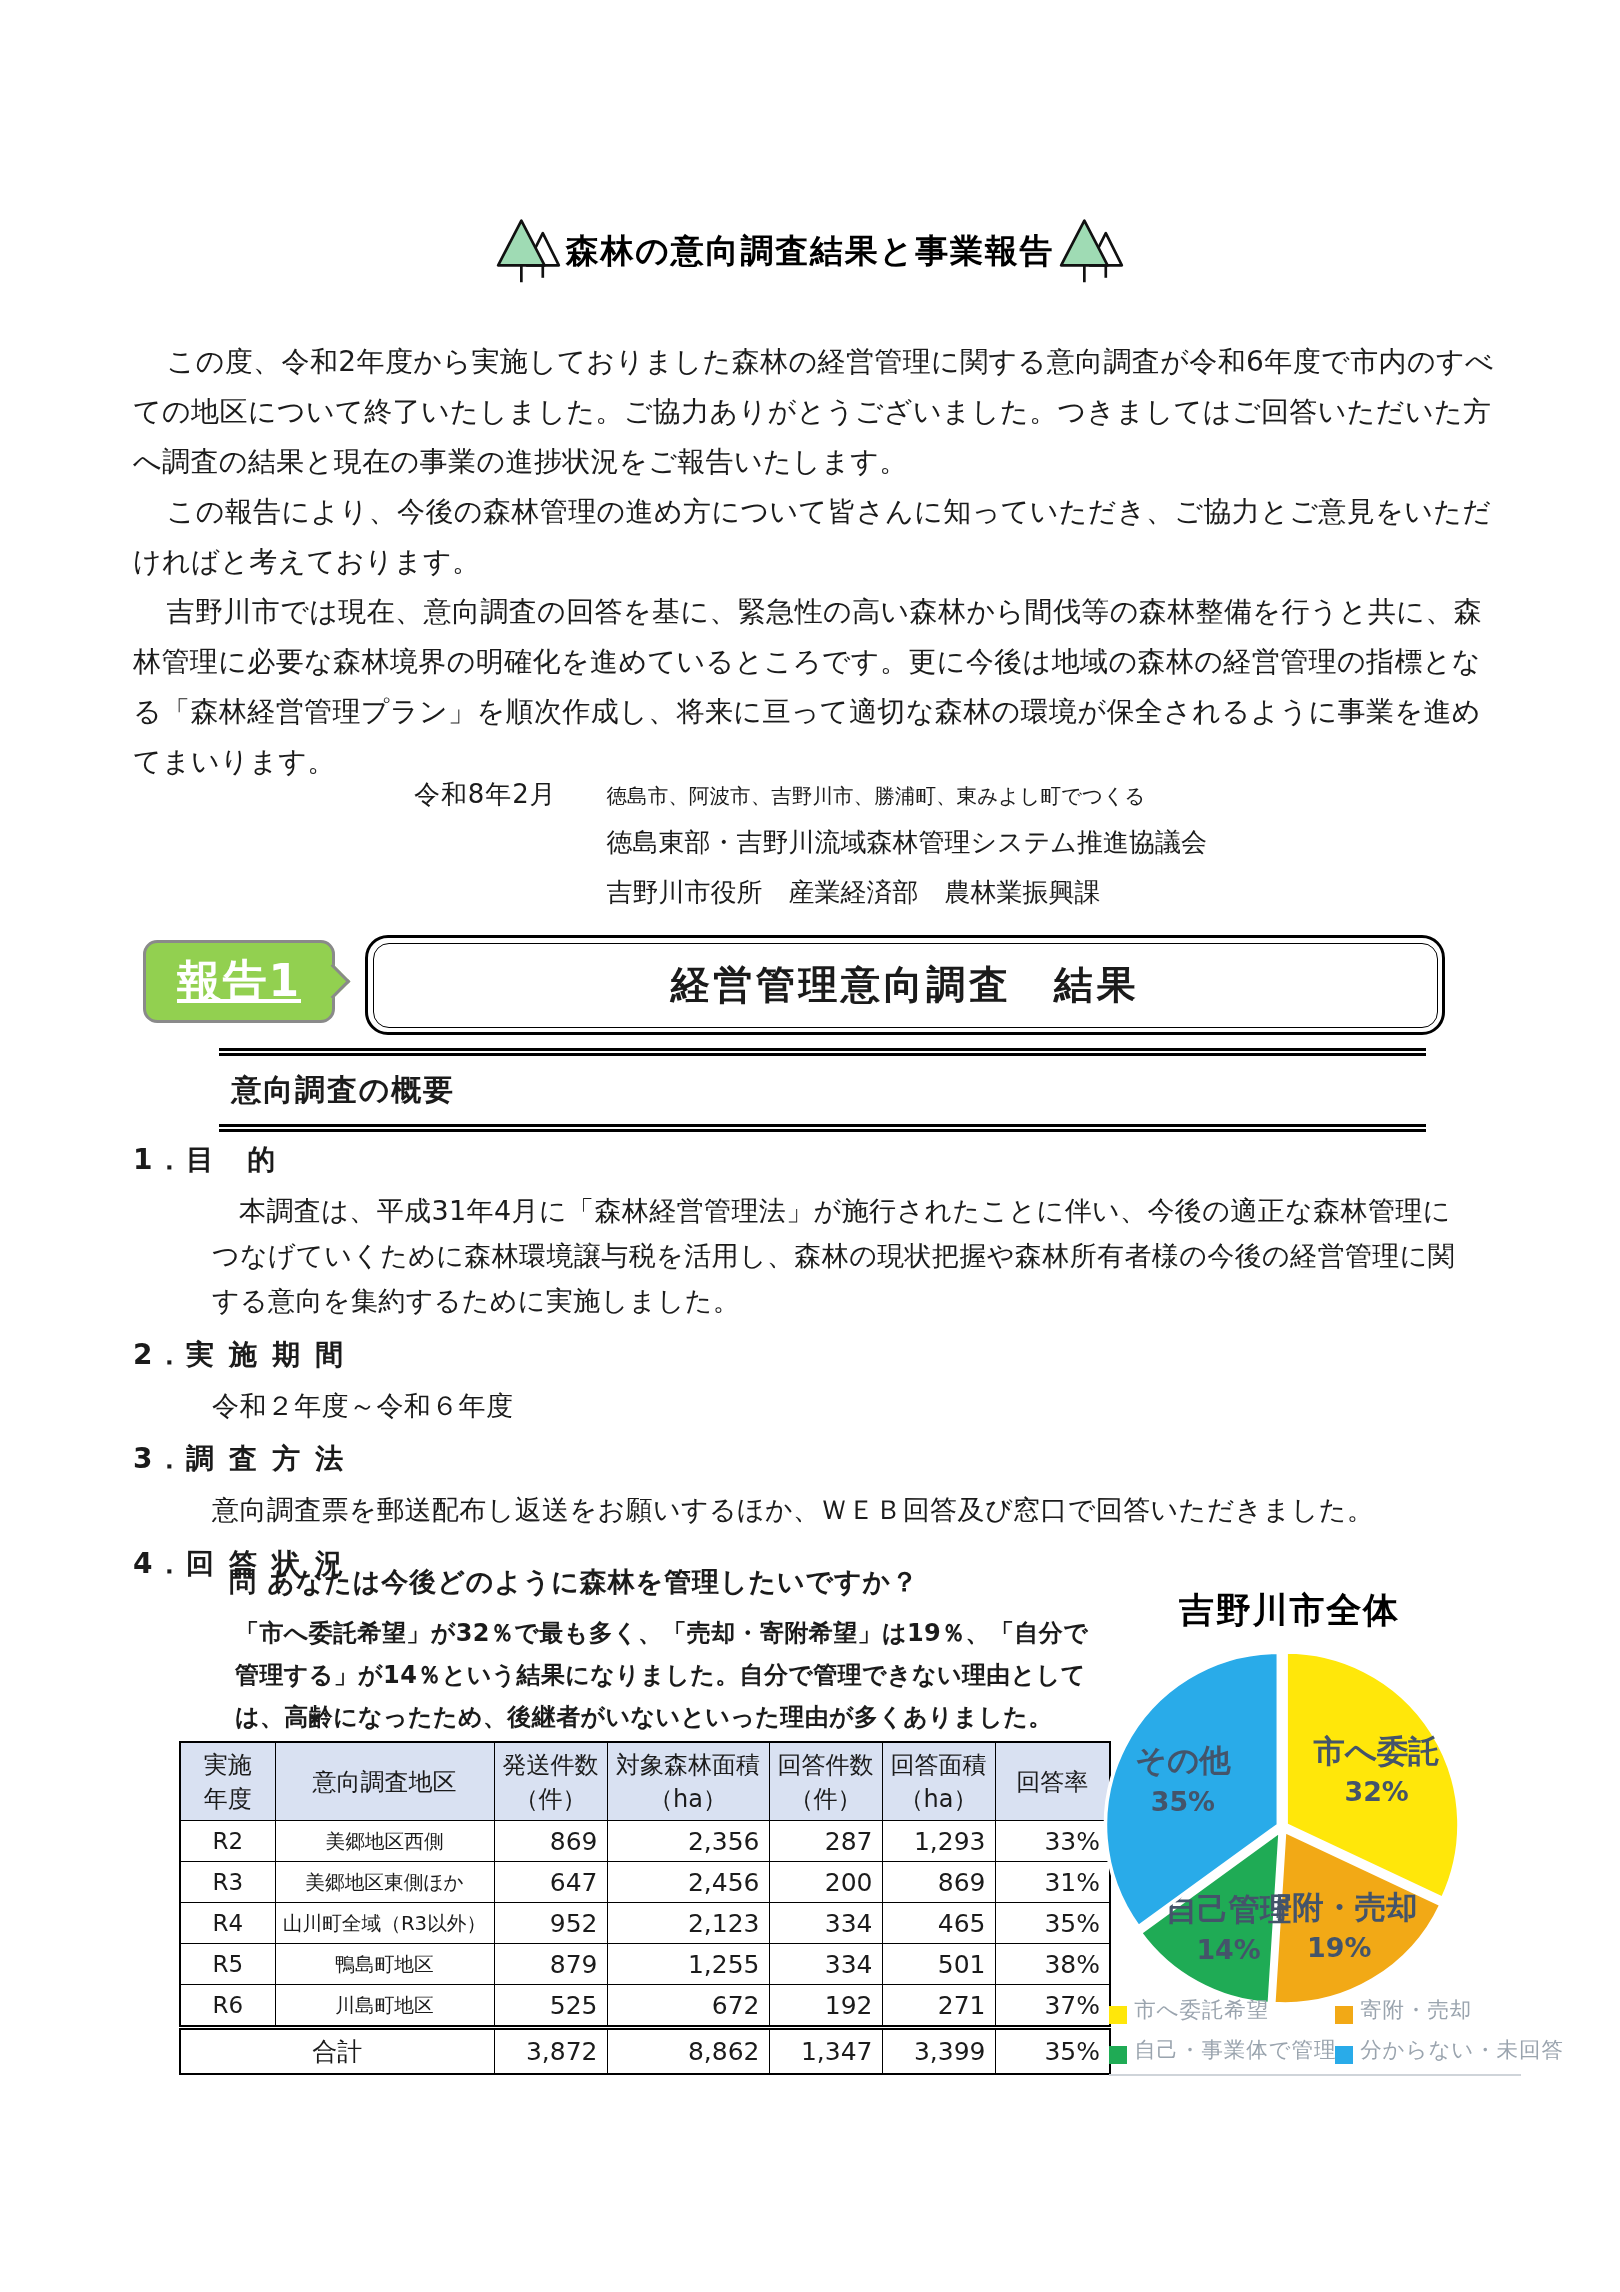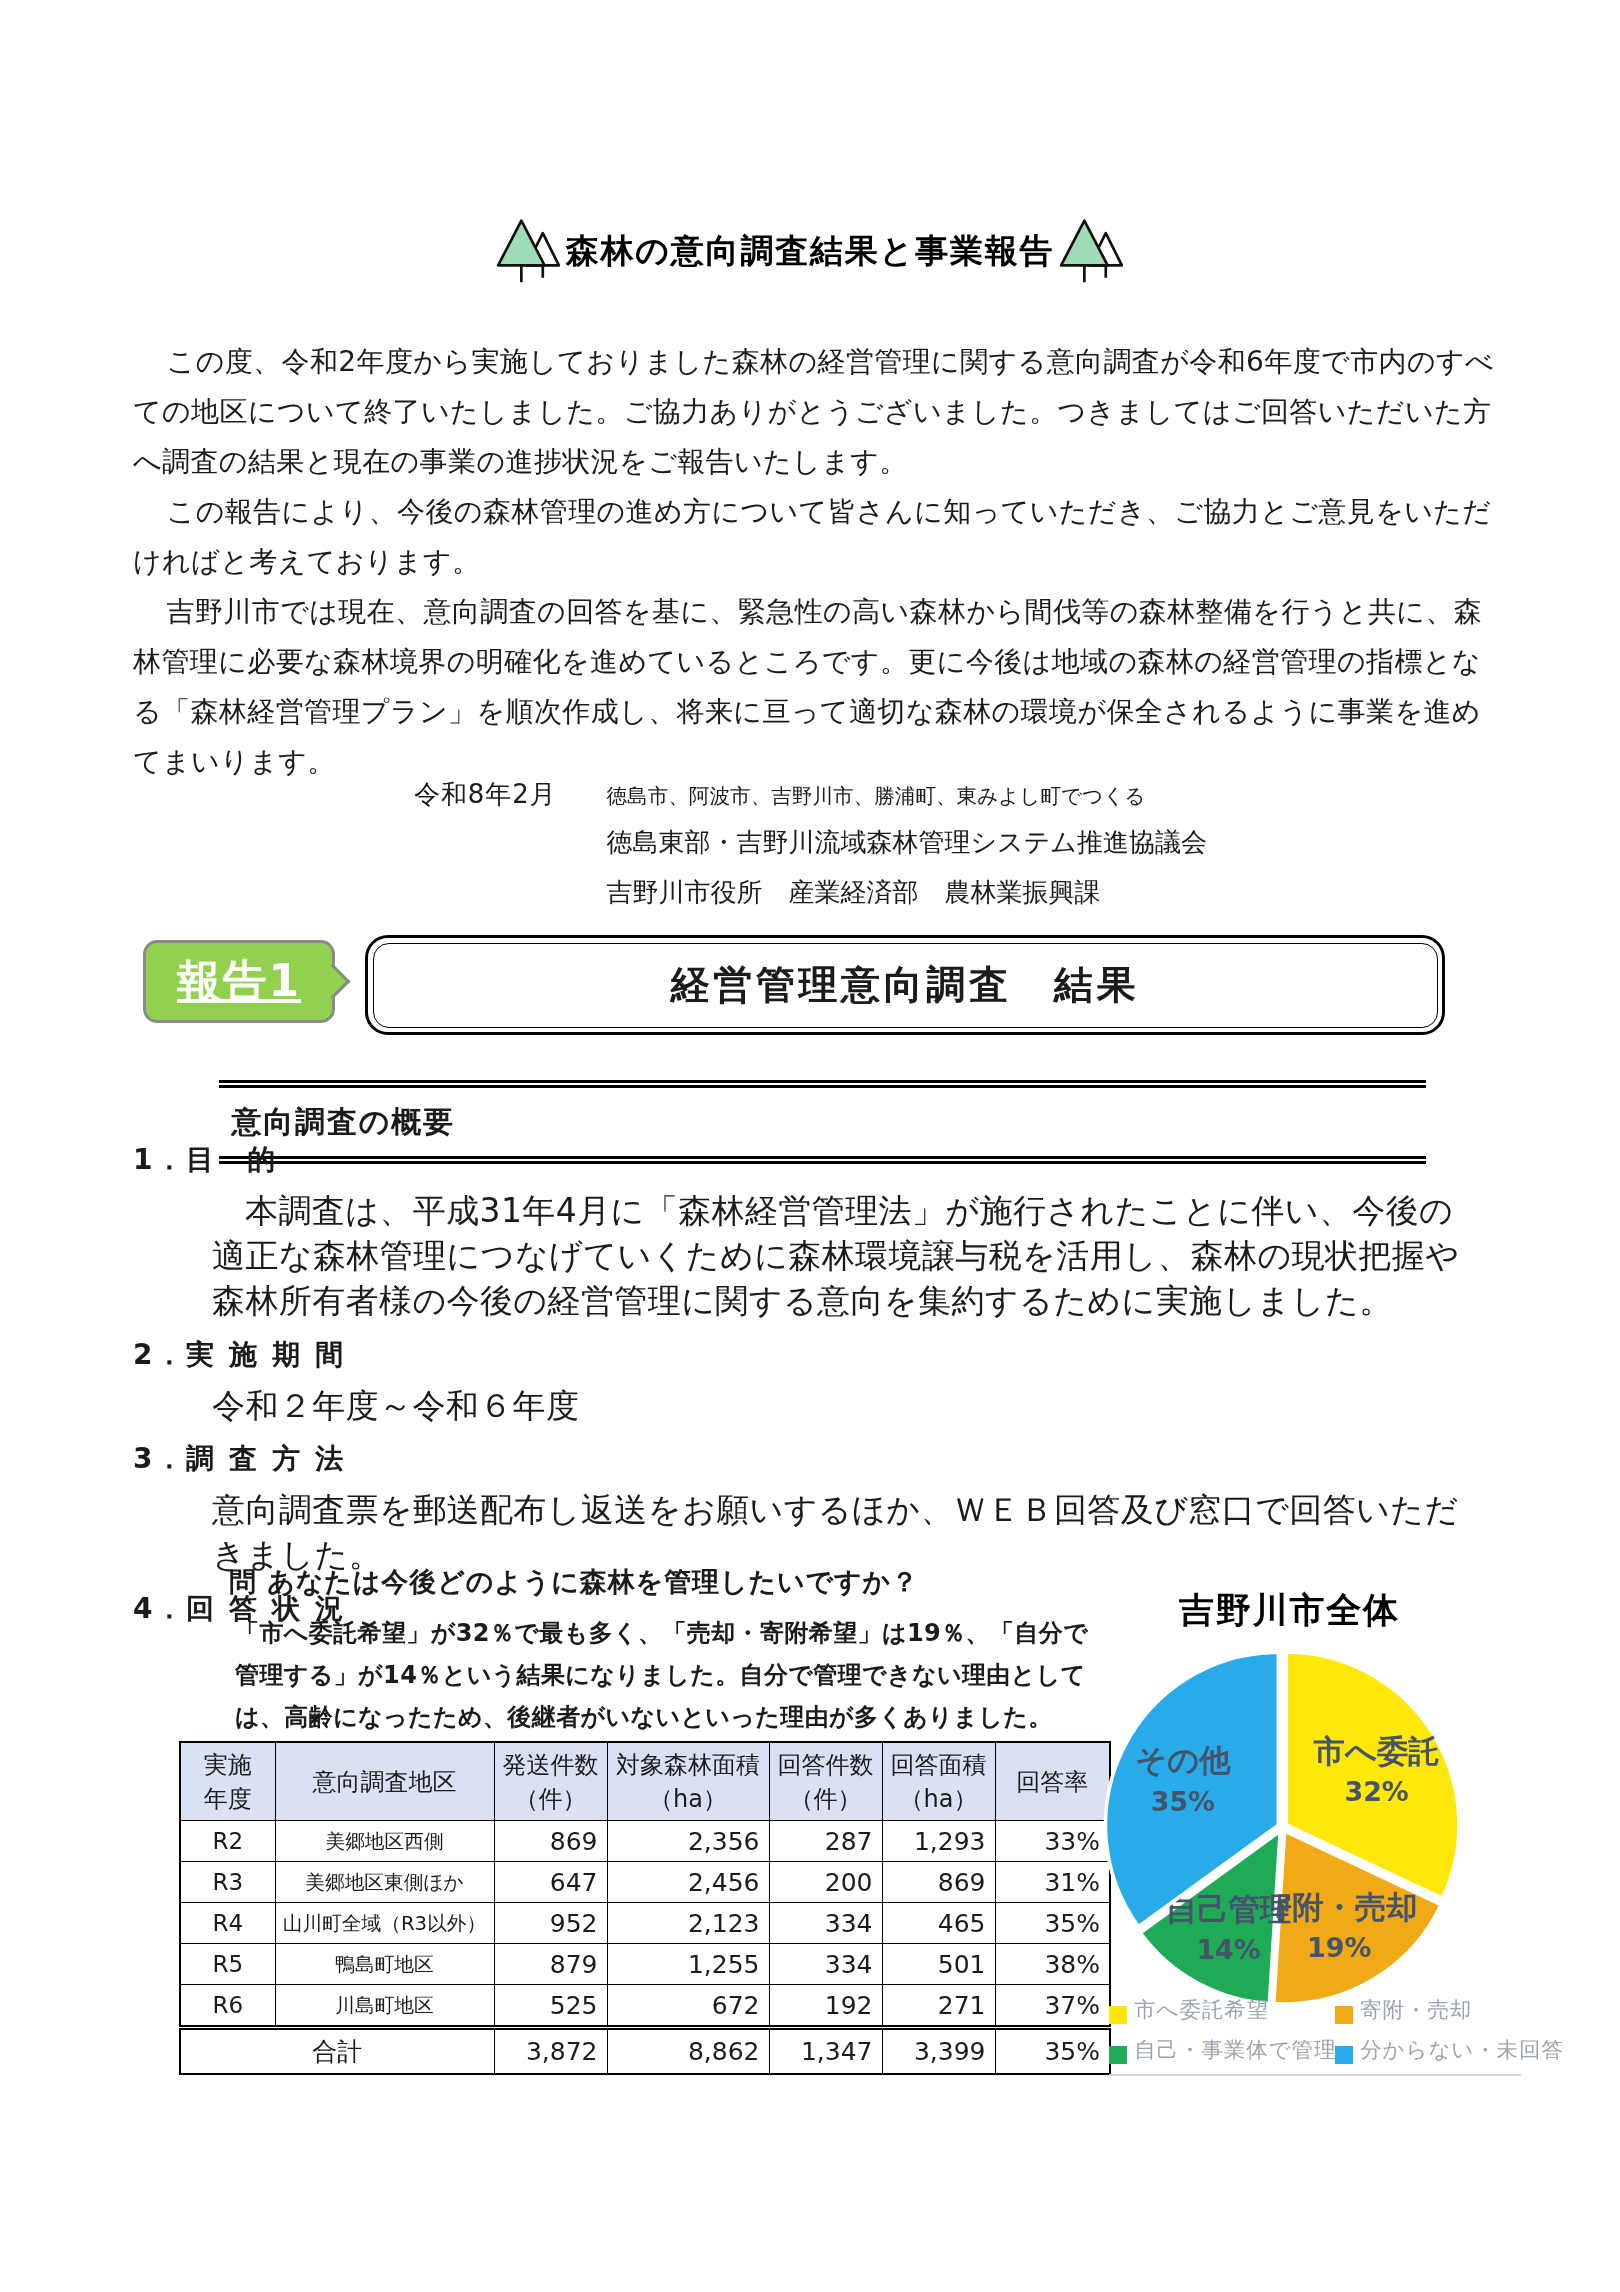--- a/index.html
+++ b/index.html
@@ -29,28 +29,28 @@
   .badge::after{content:"";position:absolute;right:-13.4px;top:26px;width:22.4px;height:22.4px;background:#92D050;
          border-top:3.6px solid #8a8a8a;border-right:3.6px solid #8a8a8a;transform:rotate(45deg);}
   .badge-text{color:#fff;font-size:44px;font-weight:bold;text-decoration:underline;letter-spacing:1.8px;}
 
   .titlebox{left:365px;top:935px;width:1080px;height:100px;border:3.6px solid #000;border-radius:23px;padding:4.5px;box-sizing:border-box;background:#fff;}
   .titlebox-inner{width:100%;height:100%;border:1.8px solid #000;border-radius:16px;box-sizing:border-box;
          display:flex;align-items:center;justify-content:center;}
   .titlebox-text{font-size:39px;font-weight:bold;letter-spacing:3.6px;}
 
   
-  .overview-heading{left:219px;top:1080px;width:1207px;border-top:8px double #000;border-bottom:8px double #000;
+  .overview-heading{left:219px;top:1048px;width:1207px;border-top:8px double #000;border-bottom:8px double #000;
          padding:14.3px 0 12.5px 12.5px;box-sizing:border-box;}
   .overview-heading span{font-size:30px;font-weight:bold;letter-spacing:1.8px;}
 
   
   .sections{left:133px;top:1141px;width:1370px;}
   .sec-h{font-size:28px;font-weight:bold;letter-spacing:2.7px;margin:0 0 9px 0;line-height:38px;}
-  .sec-b{font-size:33px;line-height:45px;margin:0 0 12.5px 79px;width:1254px;letter-spacing:0.4px;}
+  .sec-b{font-size:27px;line-height:45px;margin:0 0 12.5px 79px;width:1254px;letter-spacing:0.4px;}
   .sec-b.indent{text-indent:1em;}
 
   .question{left:229px;top:1564px;font-size:27px;font-weight:bold;letter-spacing:0.9px;}
   .summary{left:235px;top:1612px;width:867px;font-size:24px;font-weight:bold;line-height:42px;letter-spacing:0.4px;}
 
   
   .data-table{left:179px;top:1741px;}
   table{border-collapse:collapse;border:2.7px solid #000;table-layout:fixed;width:930px;background:#fff;}
   th,td{border:1.8px solid #000;overflow:hidden;}
   thead th{background:#D9E1F2;font-weight:normal;font-size:24px;white-space:pre-line;height:75px;line-height:34px;text-align:center;}

